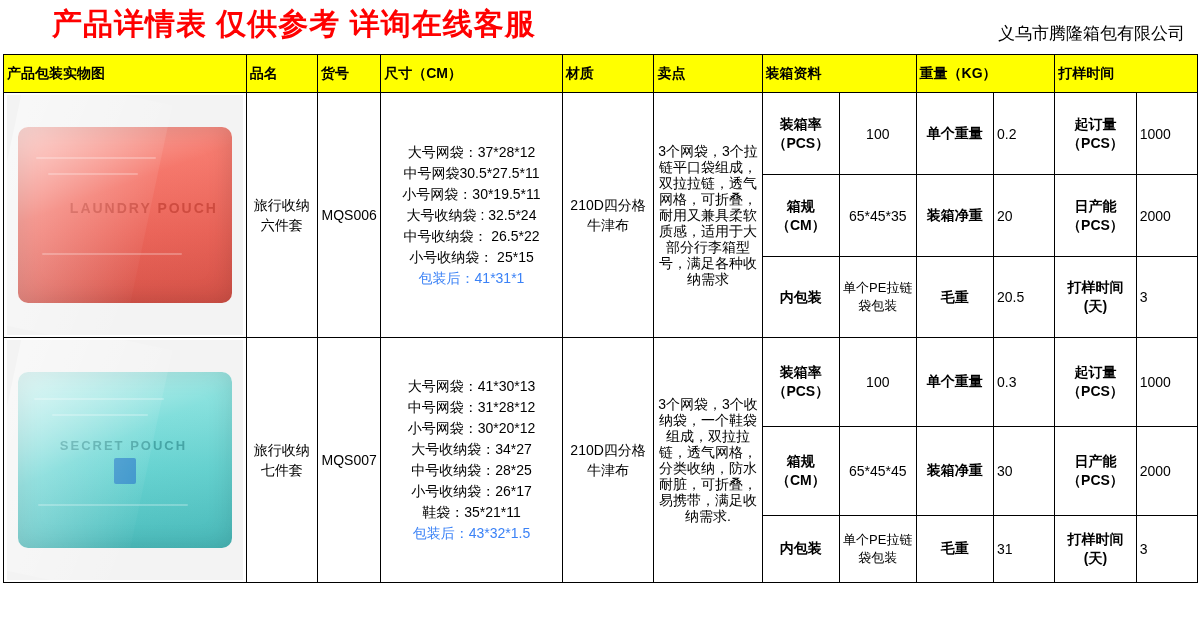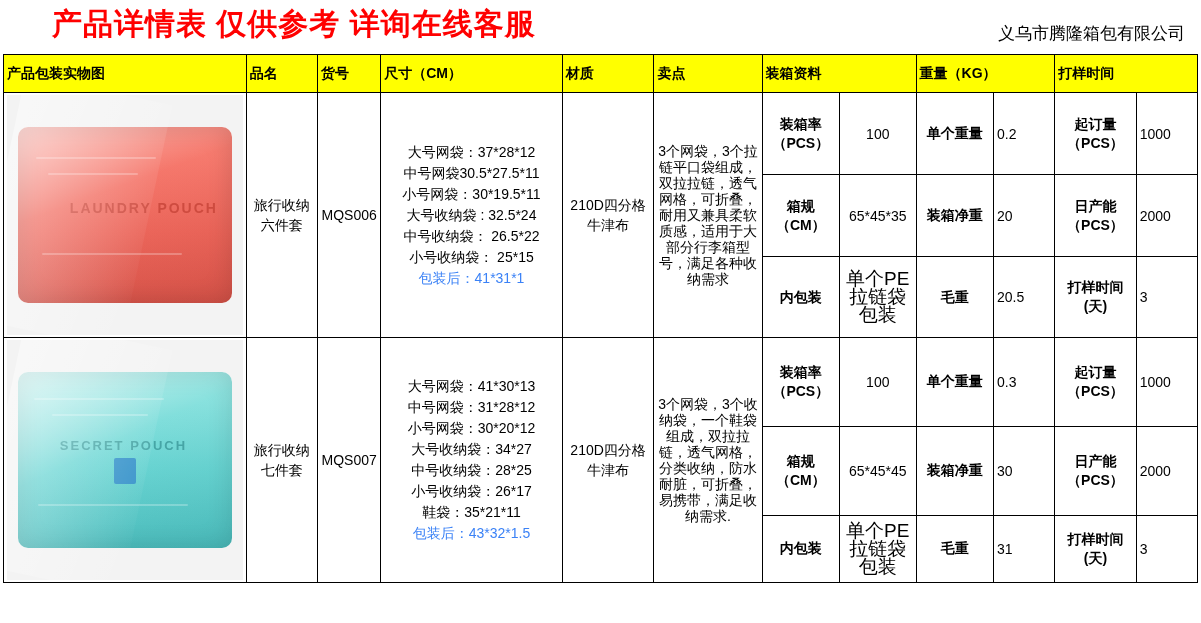--- a/index.html
+++ b/index.html
@@ -108,21 +108,21 @@
     font-size: 14.5px;
     text-align: center;
     line-height: 19px;
   }
   .sub-val {
     text-align: center;
     font-size: 14px;
     margin-top: 28px;
   }
   .sub-val.small {
-    font-size: 19px;
+    font-size: 13px;
     line-height: 18px;
   }
   .num-right {
     text-align: left;
     padding-right: 8px;
     font-size: 14px;
   }
   
   .img-cell {
     padding: 0;

